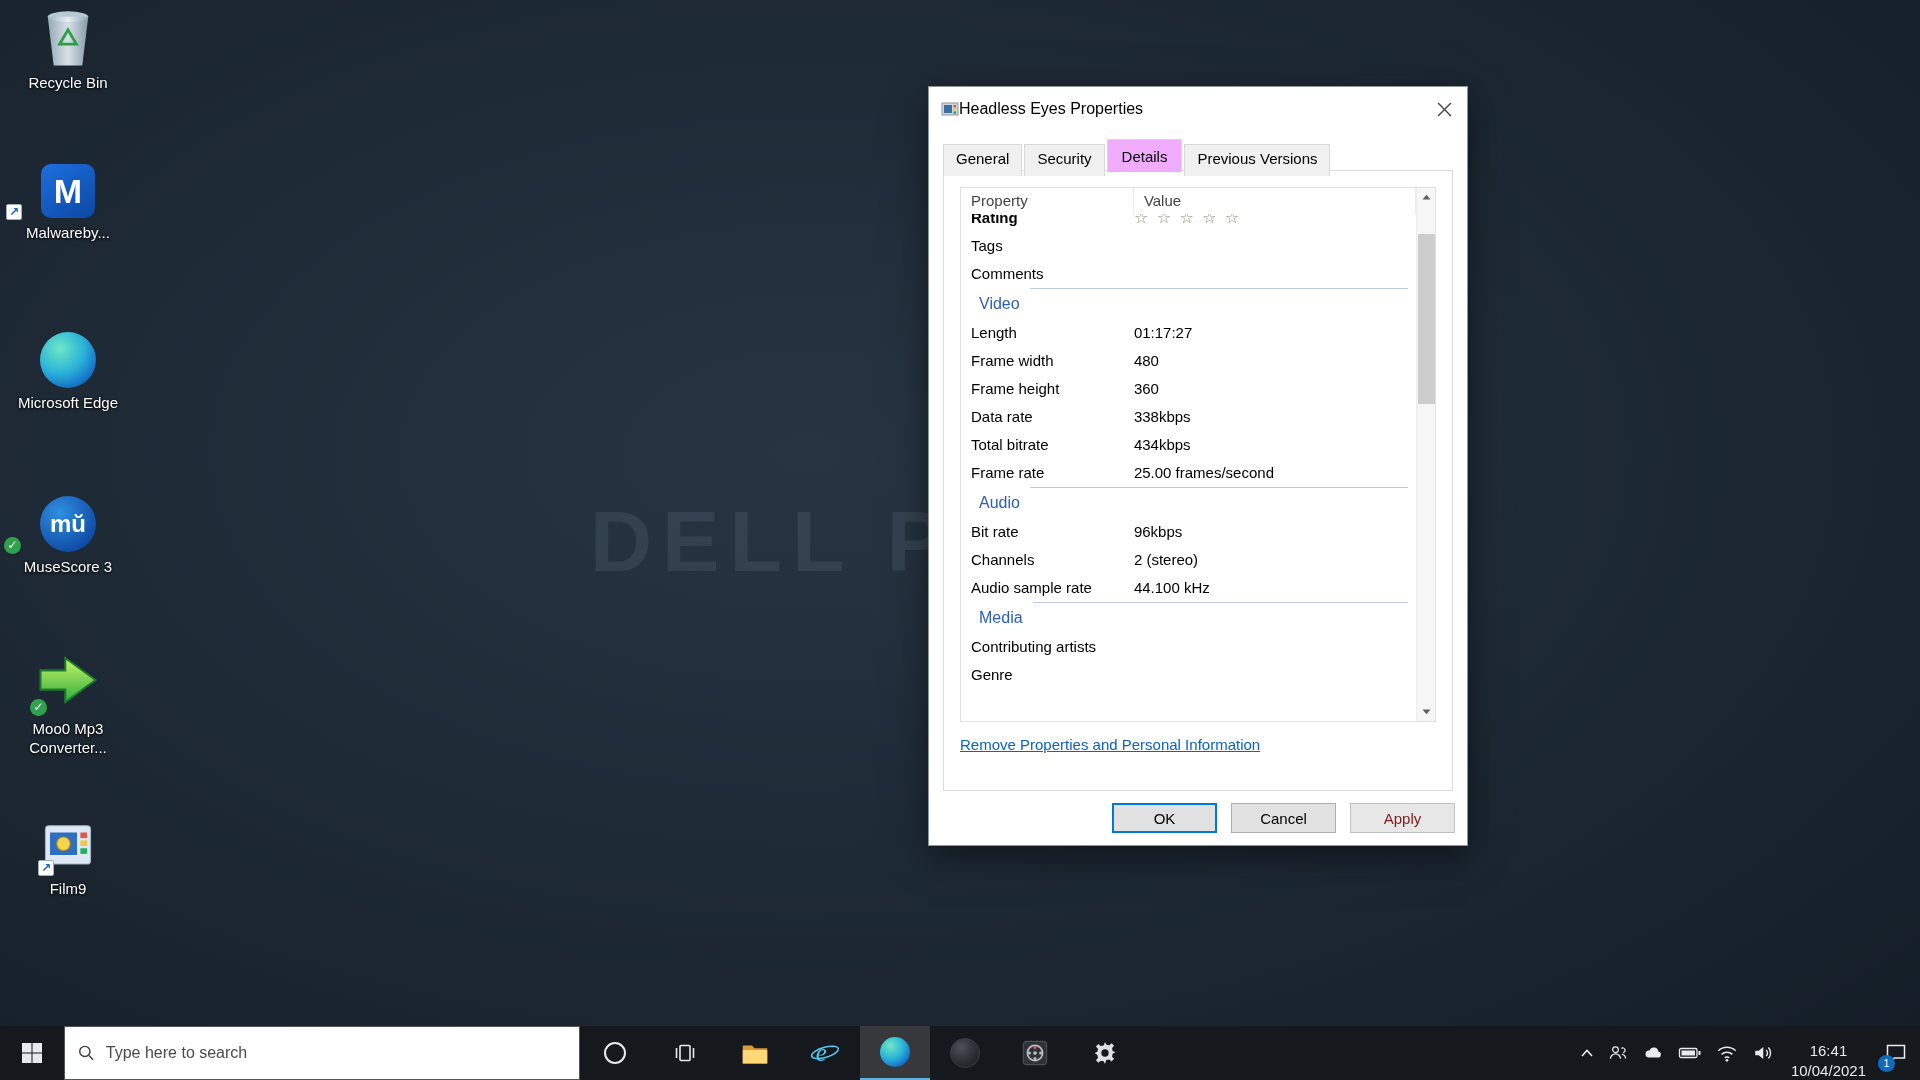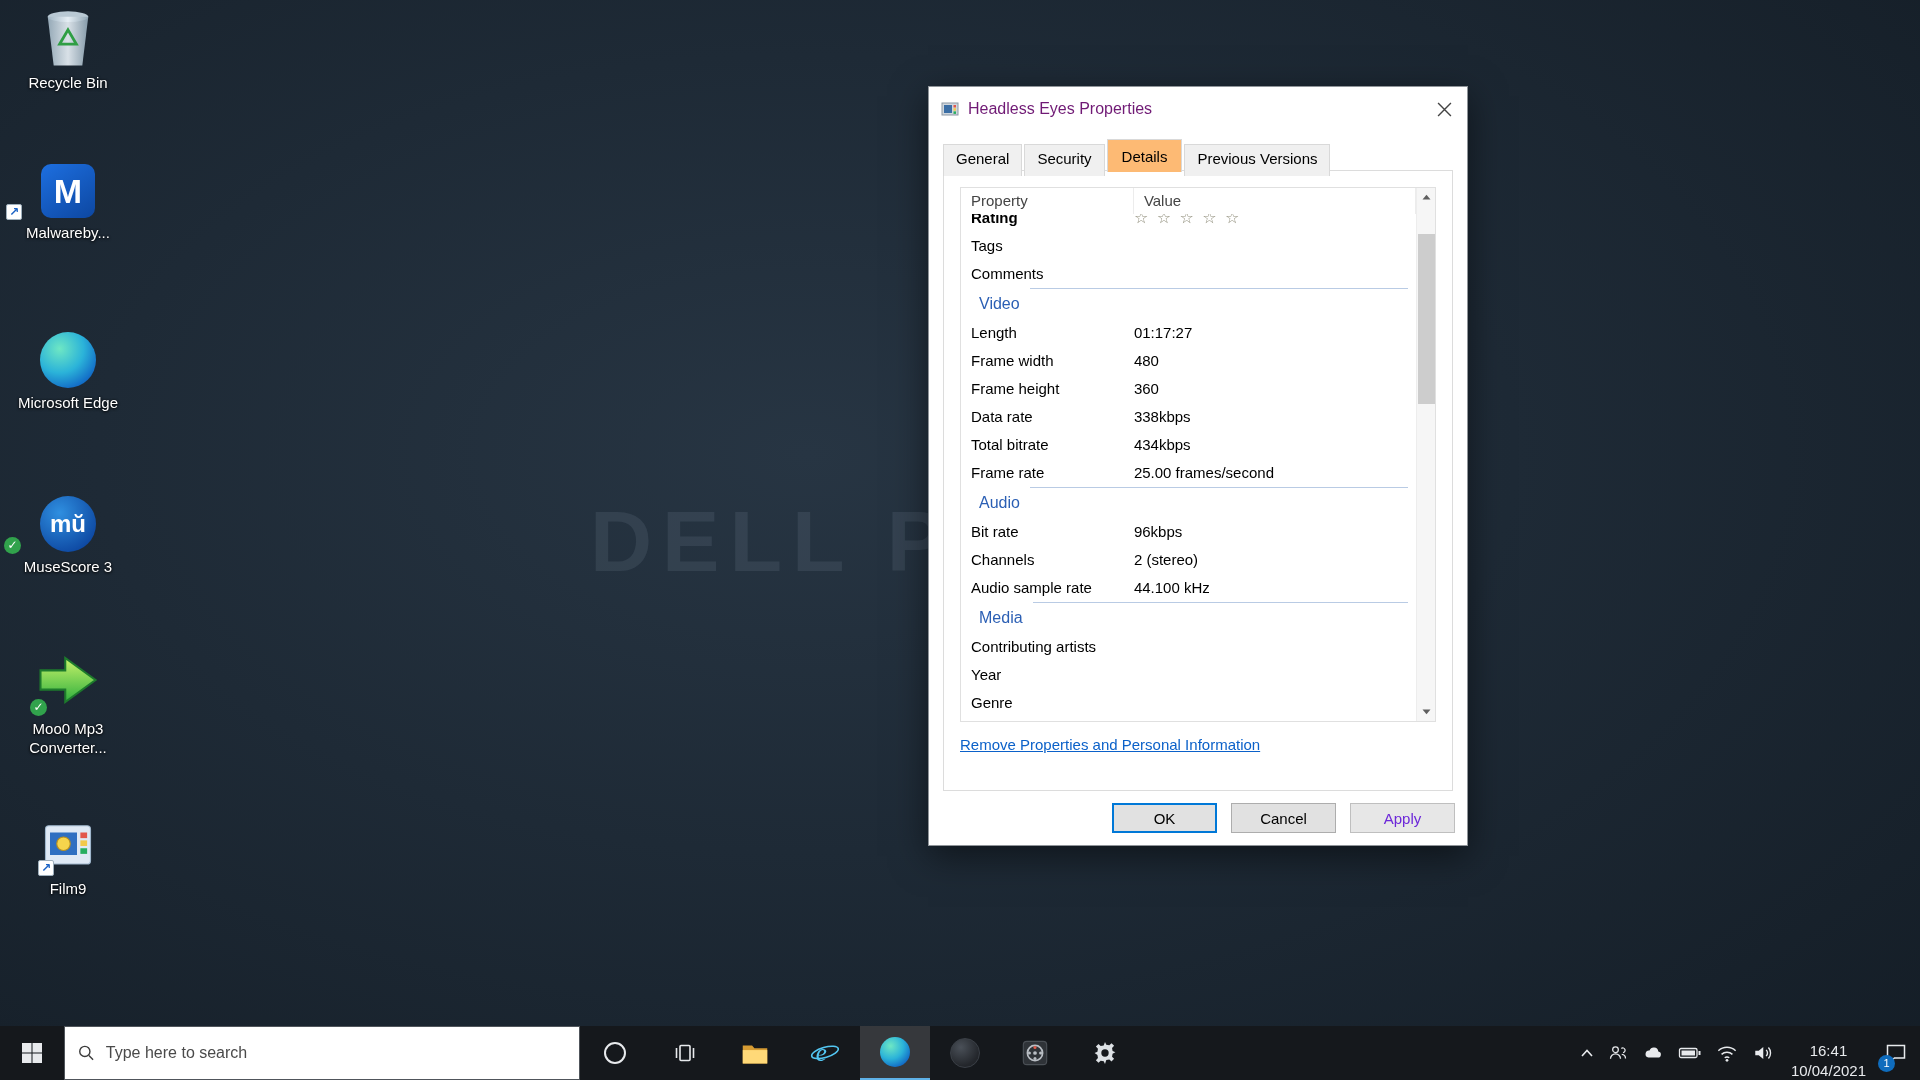--- a/index.html
+++ b/index.html
@@ -38,28 +38,28 @@
     background: radial-gradient(circle at 35% 30%, #2f8fe0, #0d47a1 80%);
     display:flex; align-items:center; justify-content:center; color:#fff; font-size:24px; font-weight:bold; }
 
   
   .dialog {
     position:absolute; left:928px; top:86px; width:540px; height:760px;
     background:#fff; border:1px solid #8f9499; box-shadow:0 10px 34px rgba(0,0,0,.5);
     font-size:15px;
   }
   .titlebar { height:44px; display:flex; align-items:center; padding-left:12px; background:#fff; }
-  .titlebar .ttl { margin-left:9px; font-size:16px; color:#701a75; flex:1; }
+  .titlebar .ttl { font-size:16px; color:#000000; flex:1; }
   .btn-close { width:46px; height:43px; display:flex; align-items:center; justify-content:center; }
   .tabstrip { display:flex; padding:8px 30px 0 14px; position:relative; z-index:2; }
   .tab {
     border:1px solid #d9d9d9; border-bottom:none; background:#f0f0f0;
     margin-right:2px; padding:5px 12px 4px; font-size:15px; position:relative; top:5px;
   }
-  .tab.active { background:#fdba74; top:0; padding:8px 14px 7px; margin-bottom:-1px; z-index:3; }
+  .tab.active { background:#f0abfc; top:0; padding:8px 14px 7px; margin-bottom:-1px; z-index:3; }
   .tabpage {
     position:relative; margin:0 14px; margin-top:-1px; height:621px;
     border:1px solid #dcdcdc; background:#fff; padding:16px; z-index:1;
   }
   .listbox { position:relative; width:100%; height:535px; border:1px solid #e0e0e0; background:#fff; overflow:hidden; }
   .lheader { display:flex; height:26px; line-height:26px; width:calc(100% - 19px); color:#444; }
   .hcell { padding-left:10px; border-right:1px solid #ececec; }
   .hcell.prop { width:38%; }
   .hcell.val { flex:1; }
   .rows-clip { height:509px; overflow:hidden; width:calc(100% - 19px); }
@@ -73,21 +73,21 @@
   .sec-line { flex:1; height:1px; background:#b9cbe4; margin:0 8px 0 10px; }
   .vscroll { position:absolute; right:0; top:0; bottom:0; width:19px; background:#f6f6f6; border-left:1px solid #ededed; }
   .varrow { position:absolute; left:0; width:19px; height:18px; display:flex; align-items:center; justify-content:center; background:#f6f6f6; }
   .varrow.up { top:0; } .varrow.down { bottom:0; }
   .vthumb { position:absolute; left:1px; width:17px; top:46px; height:170px; background:#cdcdcd; }
   .remove-link { display:inline-block; margin-top:14px; color:#0b61c9; text-decoration:underline; font-size:15px; }
   .dlg-buttons { position:absolute; right:12px; bottom:12px; display:flex; gap:14px; }
   .dbtn { width:105px; height:30px; display:flex; align-items:center; justify-content:center;
     background:#e1e1e1; border:1px solid #adadad; font-size:15px; }
   .dbtn.primary { border:2px solid #0078d7; }
-  .dbtn.disabled { color:#6d28d9; border-color:#bfbfbf; background:#e7e7e7; }
+  .dbtn.disabled { color:#7f1d1d; border-color:#bfbfbf; background:#e7e7e7; }
 
   
   .taskbar {
     position:absolute; left:0; bottom:0; width:1920px; height:54px;
     background:#15181c; display:flex; align-items:stretch; color:#e8eaed;
   }
   .tb-btn { width:70px; display:flex; align-items:center; justify-content:center; position:relative; }
   .tb-btn.start { width:64px; }
   .tb-btn.open { background:rgba(255,255,255,.14); border-bottom:2px solid #5fb2e8; }
   .searchbox { width:516px; background:#fff; display:flex; align-items:center; padding:0 12px; border:1px solid #50555b; }
@@ -275,24 +275,20 @@
           </div>
           <div class="prow section">
             <span class="sec-label">Media</span>
             <span class="sec-line"></span>
           </div>
           <div class="prow">
             <span class="pcell">Contributing artists</span>
             <span class="vcell"></span>
           </div>
           <div class="prow">
-            <span class="pcell">Year</span>
-            <span class="vcell"></span>
-          </div>
-          <div class="prow">
             <span class="pcell">Genre</span>
             <span class="vcell"></span>
           </div>
         </div>
       <div class="vscroll">
         <div class="varrow up">
           <svg width="9" height="6" viewBox="0 0 9 6">
               <path d="M0.5 5.5 L4.5 0.8 L8.5 5.5 Z" fill="#5f5f5f"></path>
             </svg>
         </div>

